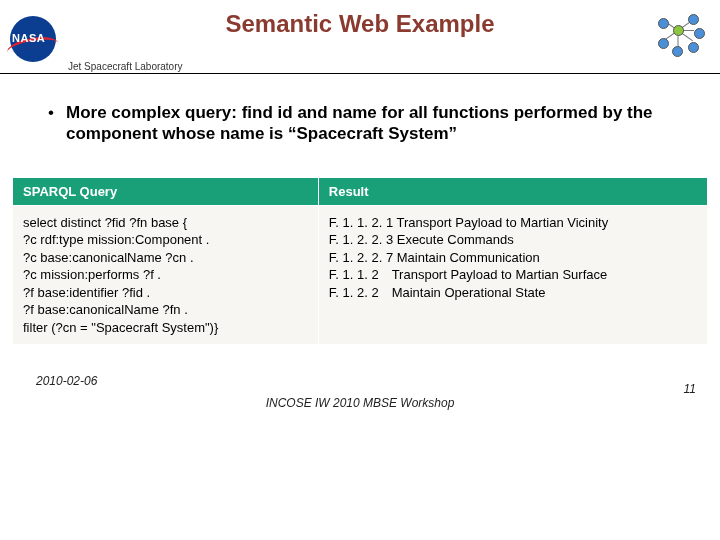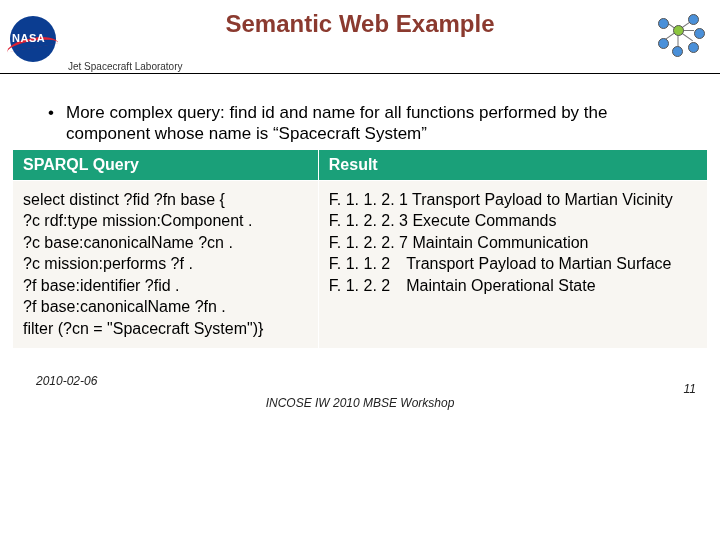--- a/index.html
+++ b/index.html
@@ -15,22 +15,22 @@
   .header-left { position: absolute; left: 68px; bottom: 2px; font-size: 10px; color: #333; }
   .header-right { position: absolute; right: 10px; bottom: 2px; font-size: 10px; color: #333; }
   .graph-icon { position: absolute; right: 10px; top: -40px; width: 56px; height: 46px; }
   .node { position: absolute; width: 11px; height: 11px; border-radius: 50%; border: 1px solid #555; }
   .node.c { background: #8cc63f; }
   .node.b { background: #4a90d9; }
   .edge { position: absolute; background: #777; height: 1px; transform-origin: left center; }
   .bullet-block { padding: 28px 40px 0 48px; font-size: 17px; line-height: 1.25; }
   .bullet-row { display: flex; }
   .bullet-dot { width: 18px; flex: 0 0 18px; font-size: 17px; }
-  .bullet-text { flex: 1; }
-  table.content { width: 696px; margin: 4px auto 0 auto; border-collapse: collapse; font-size: 16px; }
+  .bullet-text { flex: 1; font-weight: bold; }
+  table.content { width: 696px; margin: 32px auto 0 auto; border-collapse: collapse; font-size: 13px; }
   table.content th { background: #1aa079; color: #fff; text-align: left; font-weight: bold; padding: 6px 10px; border: 1px solid #fff; }
   table.content td { background: #f8f6f2; color: #000; vertical-align: top; padding: 8px 10px; border: 1px solid #fff; line-height: 1.35; }
   table.content td.query { width: 44%; }
   .footer { position: absolute; bottom: 16px; left: 0; right: 0; font-size: 12px; font-style: italic; color: #222; }
   .footer-left { position: absolute; left: 36px; bottom: 8px; }
   .footer-center { position: absolute; left: 0; right: 0; text-align: center; }
   .footer-right { position: absolute; right: 24px; bottom: 0; font-style: italic; }
 </style>
 </head>
 <body>

